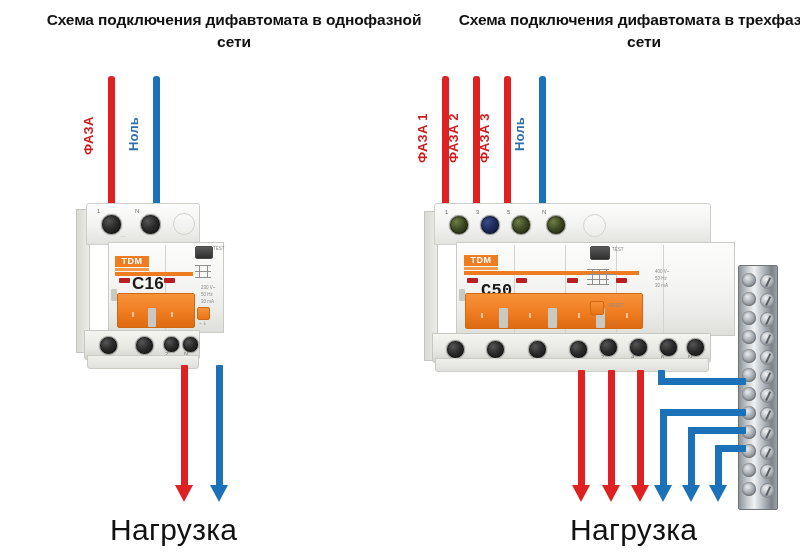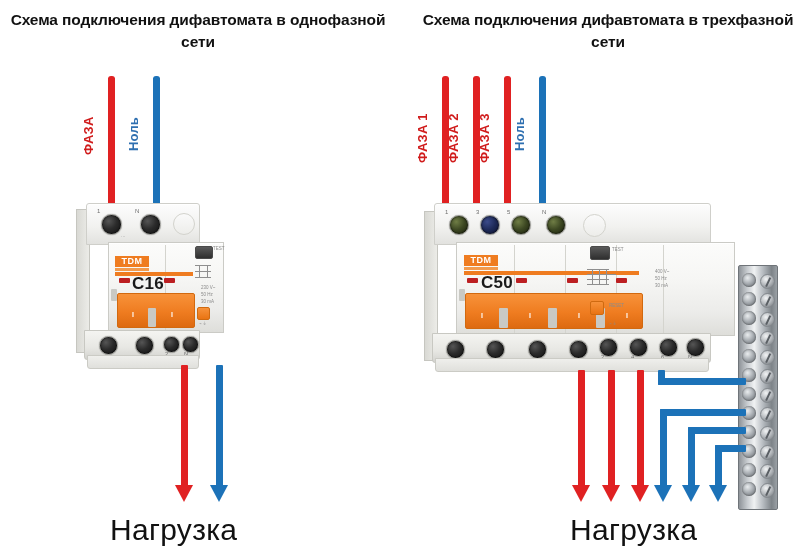--- a/index.html
+++ b/index.html
@@ -14,20 +14,21 @@
 
   
   .title{
     position:absolute;
     text-align:center;
     font-weight:bold;
     color:#111111;
     font-size:15.5px;
     line-height:1.42;
     letter-spacing:-0.1px;
+    margin-left:36px;
   }
   #title-left{left:8px;top:9px;width:380px;}
   #title-right{left:418px;top:9px;width:380px;}
 
   
   .wire{position:absolute;}
   .wire-v{width:7px;border-radius:1px;}
   .wire-h{height:7px;border-radius:1px;}
   .red{background:#e02122;}
   .blue{background:#1c72b8;}
@@ -323,21 +324,21 @@
 
         <div class="brand" style="left:7px;top:12px;width:34px;height:11px;font-size:9px;padding-top:1px;box-sizing:border-box;">TDM</div>
         <div class="orange-bar2" style="left:7px;top:24px;width:34px;height:3px;"></div>
         <div class="orange-bar" style="left:7px;top:28px;width:175px;height:4px;"></div>
 
         <div class="red-tick" style="left:10px;top:35px;width:11px;height:5px;"></div>
         <div class="red-tick" style="left:59px;top:35px;width:11px;height:5px;"></div>
         <div class="red-tick" style="left:110px;top:35px;width:11px;height:5px;"></div>
         <div class="red-tick" style="left:159px;top:35px;width:11px;height:5px;"></div>
 
-        <div class="rating" style="left:24px;top:30px;font-size:17px;">C50</div>
+        <div class="rating" style="left:24px;top:38px;font-size:17px;font-family:Liberation Mono, monospace;">C50</div>
 
         <div class="lever" style="left:8px;top:50px;width:176px;height:34px;">
           <div class="lever-notch" style="left:33px;top:14px;width:9px;height:20px;"></div>
           <div class="lever-notch" style="left:82px;top:14px;width:9px;height:20px;"></div>
           <div class="lever-notch" style="left:130px;top:14px;width:9px;height:20px;"></div>
           <div class="lever-i" style="left:15px;top:18px;">I</div>
           <div class="lever-i" style="left:63px;top:18px;">I</div>
           <div class="lever-i" style="left:112px;top:18px;">I</div>
           <div class="lever-i" style="left:160px;top:18px;">I</div>
         </div>

